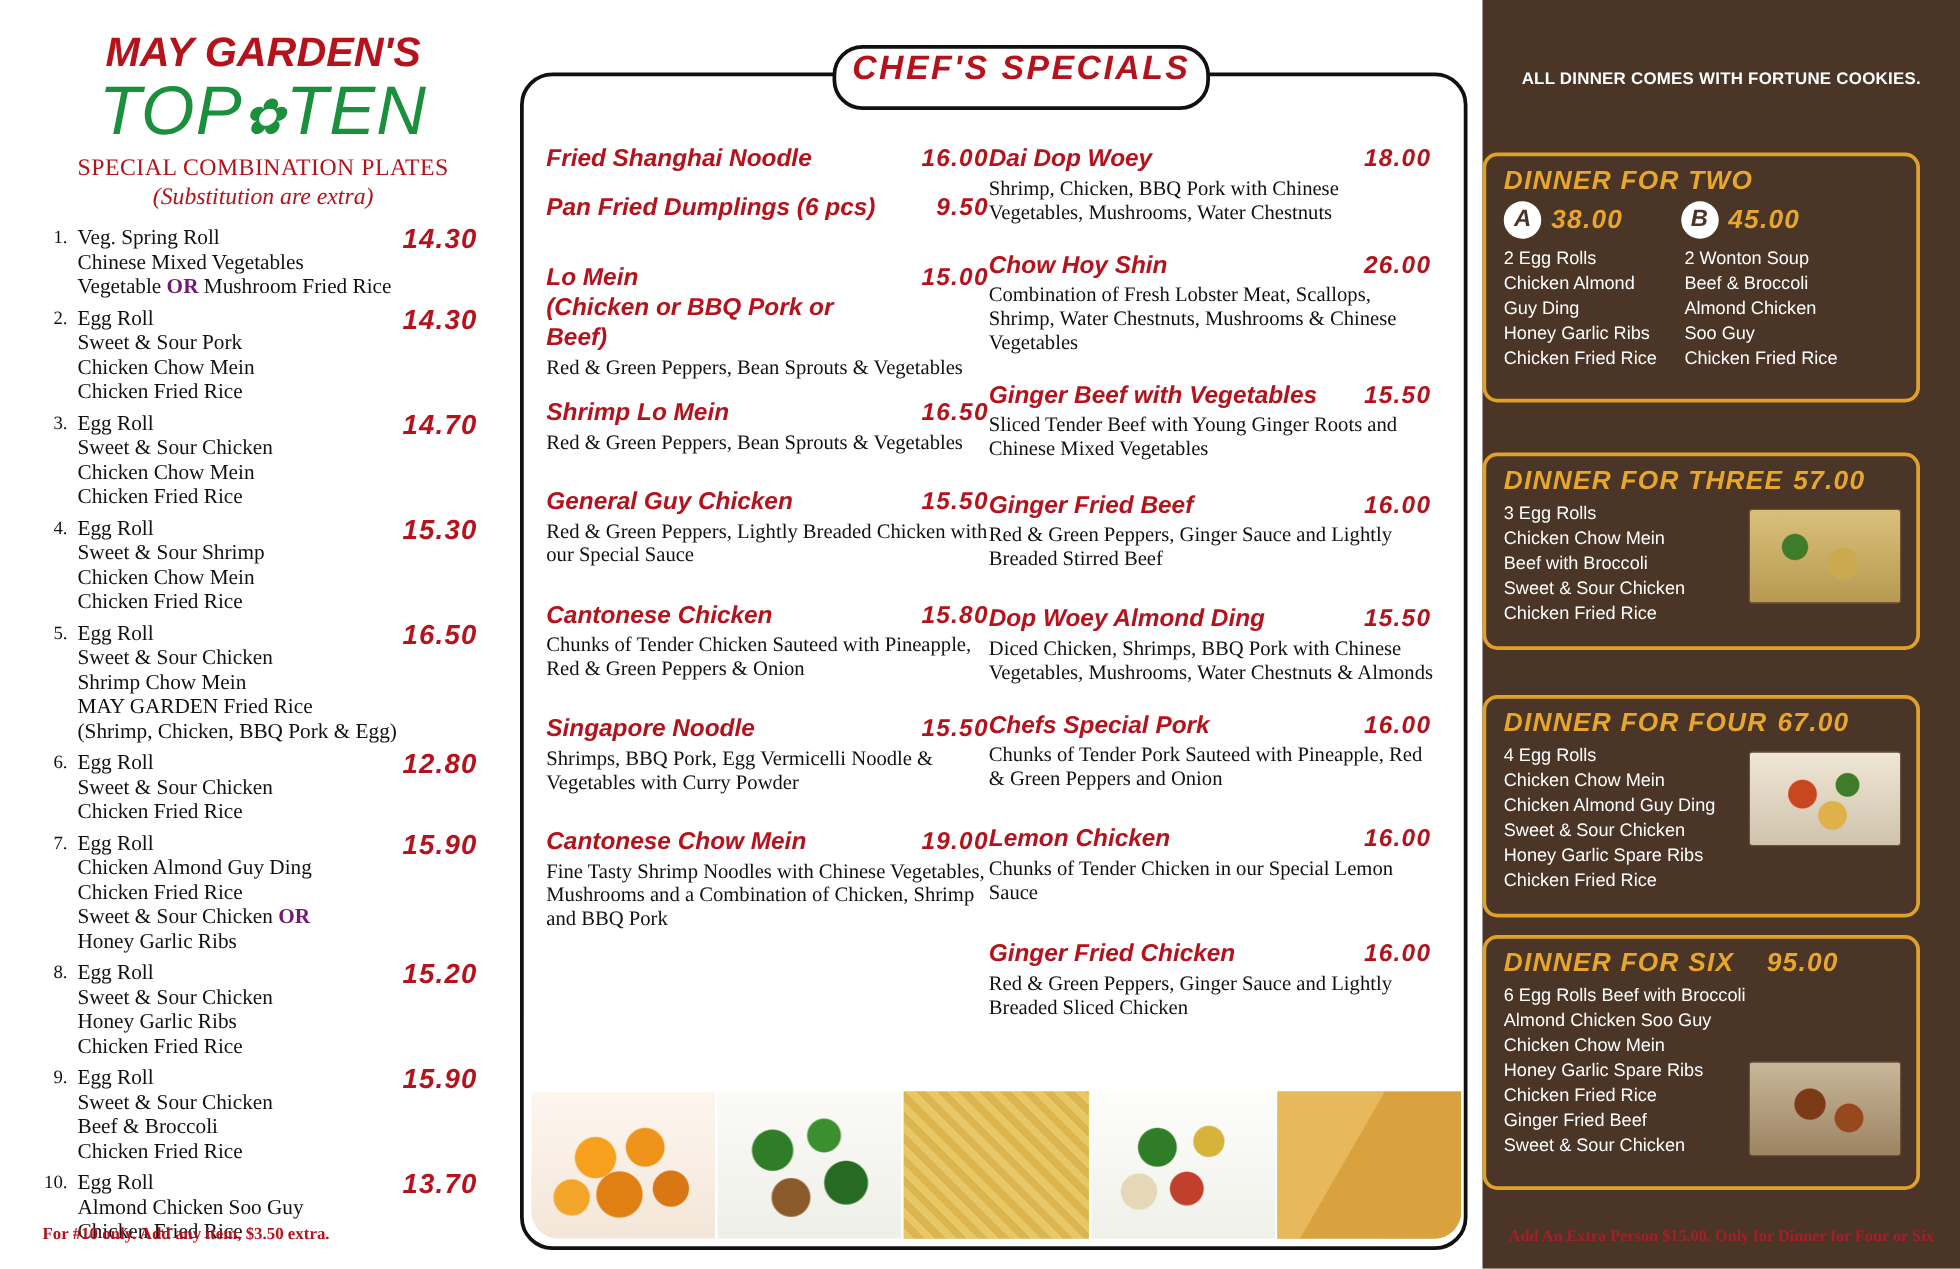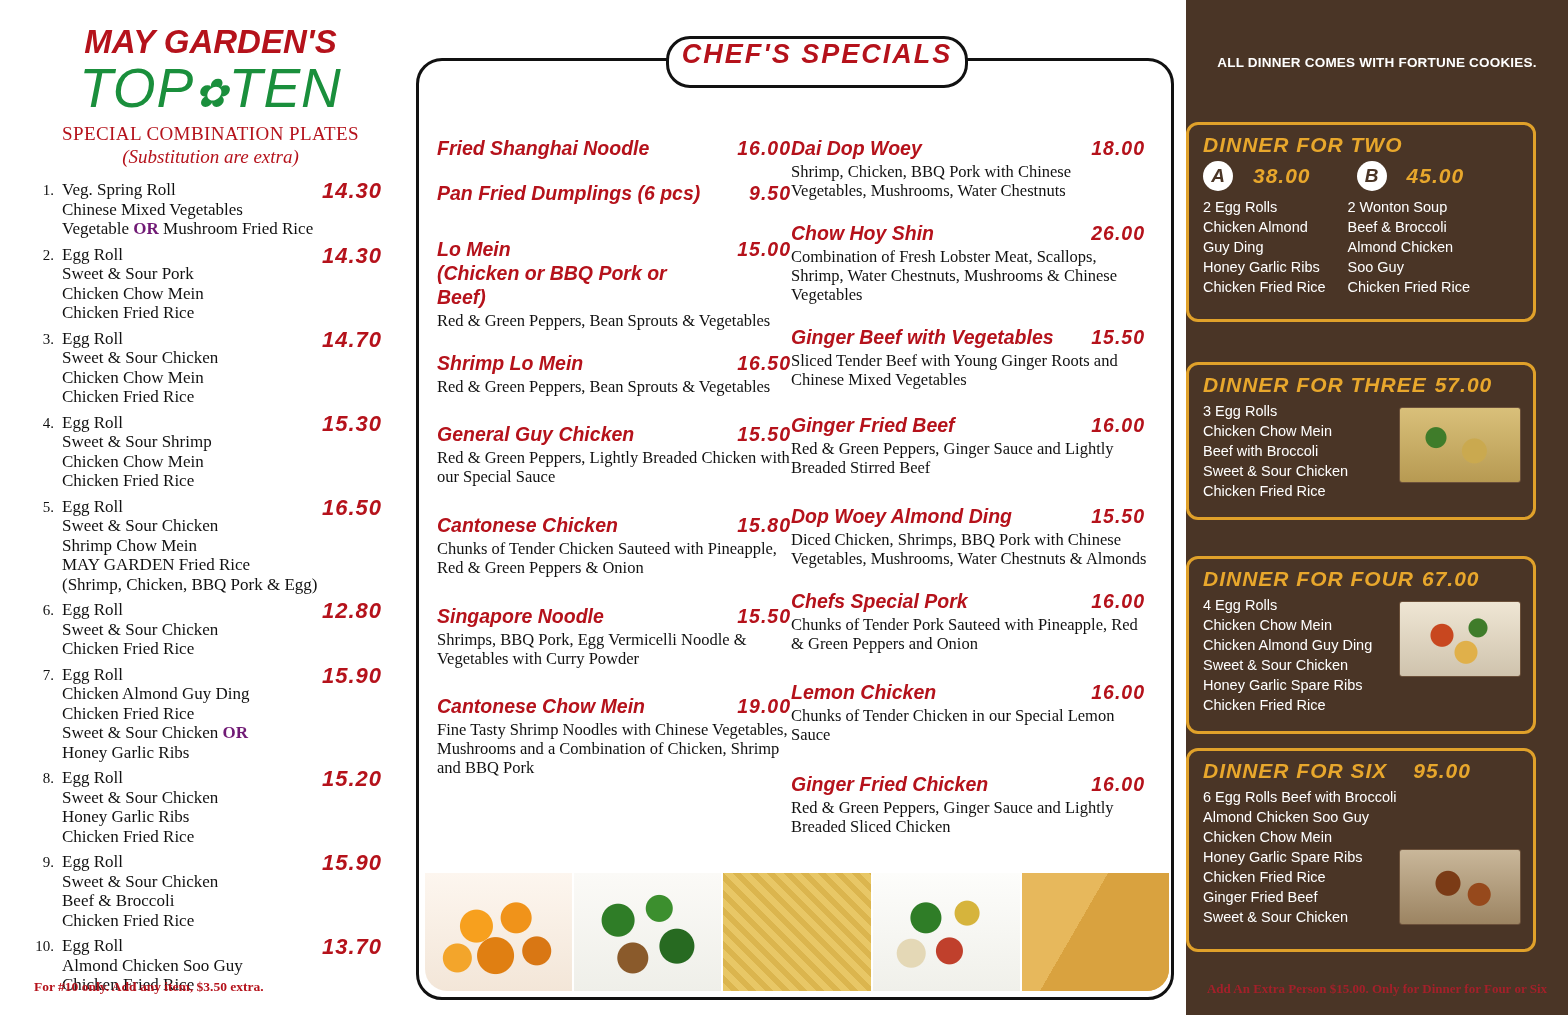--- a/index.html
+++ b/index.html
@@ -74,21 +74,21 @@
     letter-spacing:2px;
   }
   .mid-cols{position:absolute;left:0;top:0;width:758px;height:942px;}
   .col{position:absolute;top:54px;width:360px;}
   .colA{left:18px;}
   .colB{left:372px;}
   .item{position:relative;margin-bottom:15px;}
   .item .nm{
     font-family:"Liberation Sans", sans-serif;
     font-weight:bold;font-style:italic;font-size:19.5px;color:#b5121b;
-    line-height:24px;padding-right:84px;margin-top:21px;
+    line-height:24px;padding-right:84px;
   }
   .item .pr{
     position:absolute;right:6px;top:1px;
     font-family:"Liberation Sans", sans-serif;
     font-weight:bold;font-style:italic;font-size:19.5px;color:#b5121b;
     letter-spacing:1px;
   }
   .item .ds{font-size:16.5px;color:#111;line-height:19px;margin-top:2px;padding-right:4px;}
 
   
@@ -140,21 +140,21 @@
   .dbox .lst.col2{margin-left:22px;}
   .ab{display:flex;align-items:center;margin:4px 0 6px 14px;}
   .ab .grp{display:flex;align-items:center;}
   .ab .circ{
     width:30px;height:30px;border-radius:50%;background:#fff;color:#4a3526;
     font-family:"Liberation Sans", sans-serif;font-weight:bold;font-style:italic;font-size:19px;
     display:flex;align-items:center;justify-content:center;
   }
   .ab .amt{
     font-family:"Liberation Sans", sans-serif;font-weight:bold;font-style:italic;
-    font-size:21px;color:#e8a72c;margin-left:20px;letter-spacing:1px;
+    font-size:21px;color:#e8a72c;margin-left:8px;letter-spacing:1px;
   }
   .ab .sp{width:46px;}
   .thumb{position:absolute;right:12px;border:1px solid #6b503a;border-radius:3px;overflow:hidden;}
   .t1{width:120px;height:74px;background:
       radial-gradient(circle at 30% 40%,#3f7c2a 0 10px,transparent 11px),
       radial-gradient(circle at 62% 58%,#caa94f 0 12px,transparent 13px),
       linear-gradient(#d9c07a,#b79a52);}
   .t2{width:120px;height:74px;background:
       radial-gradient(circle at 35% 45%,#c8471f 0 11px,transparent 12px),
       radial-gradient(circle at 65% 35%,#3f7c2a 0 9px,transparent 10px),

